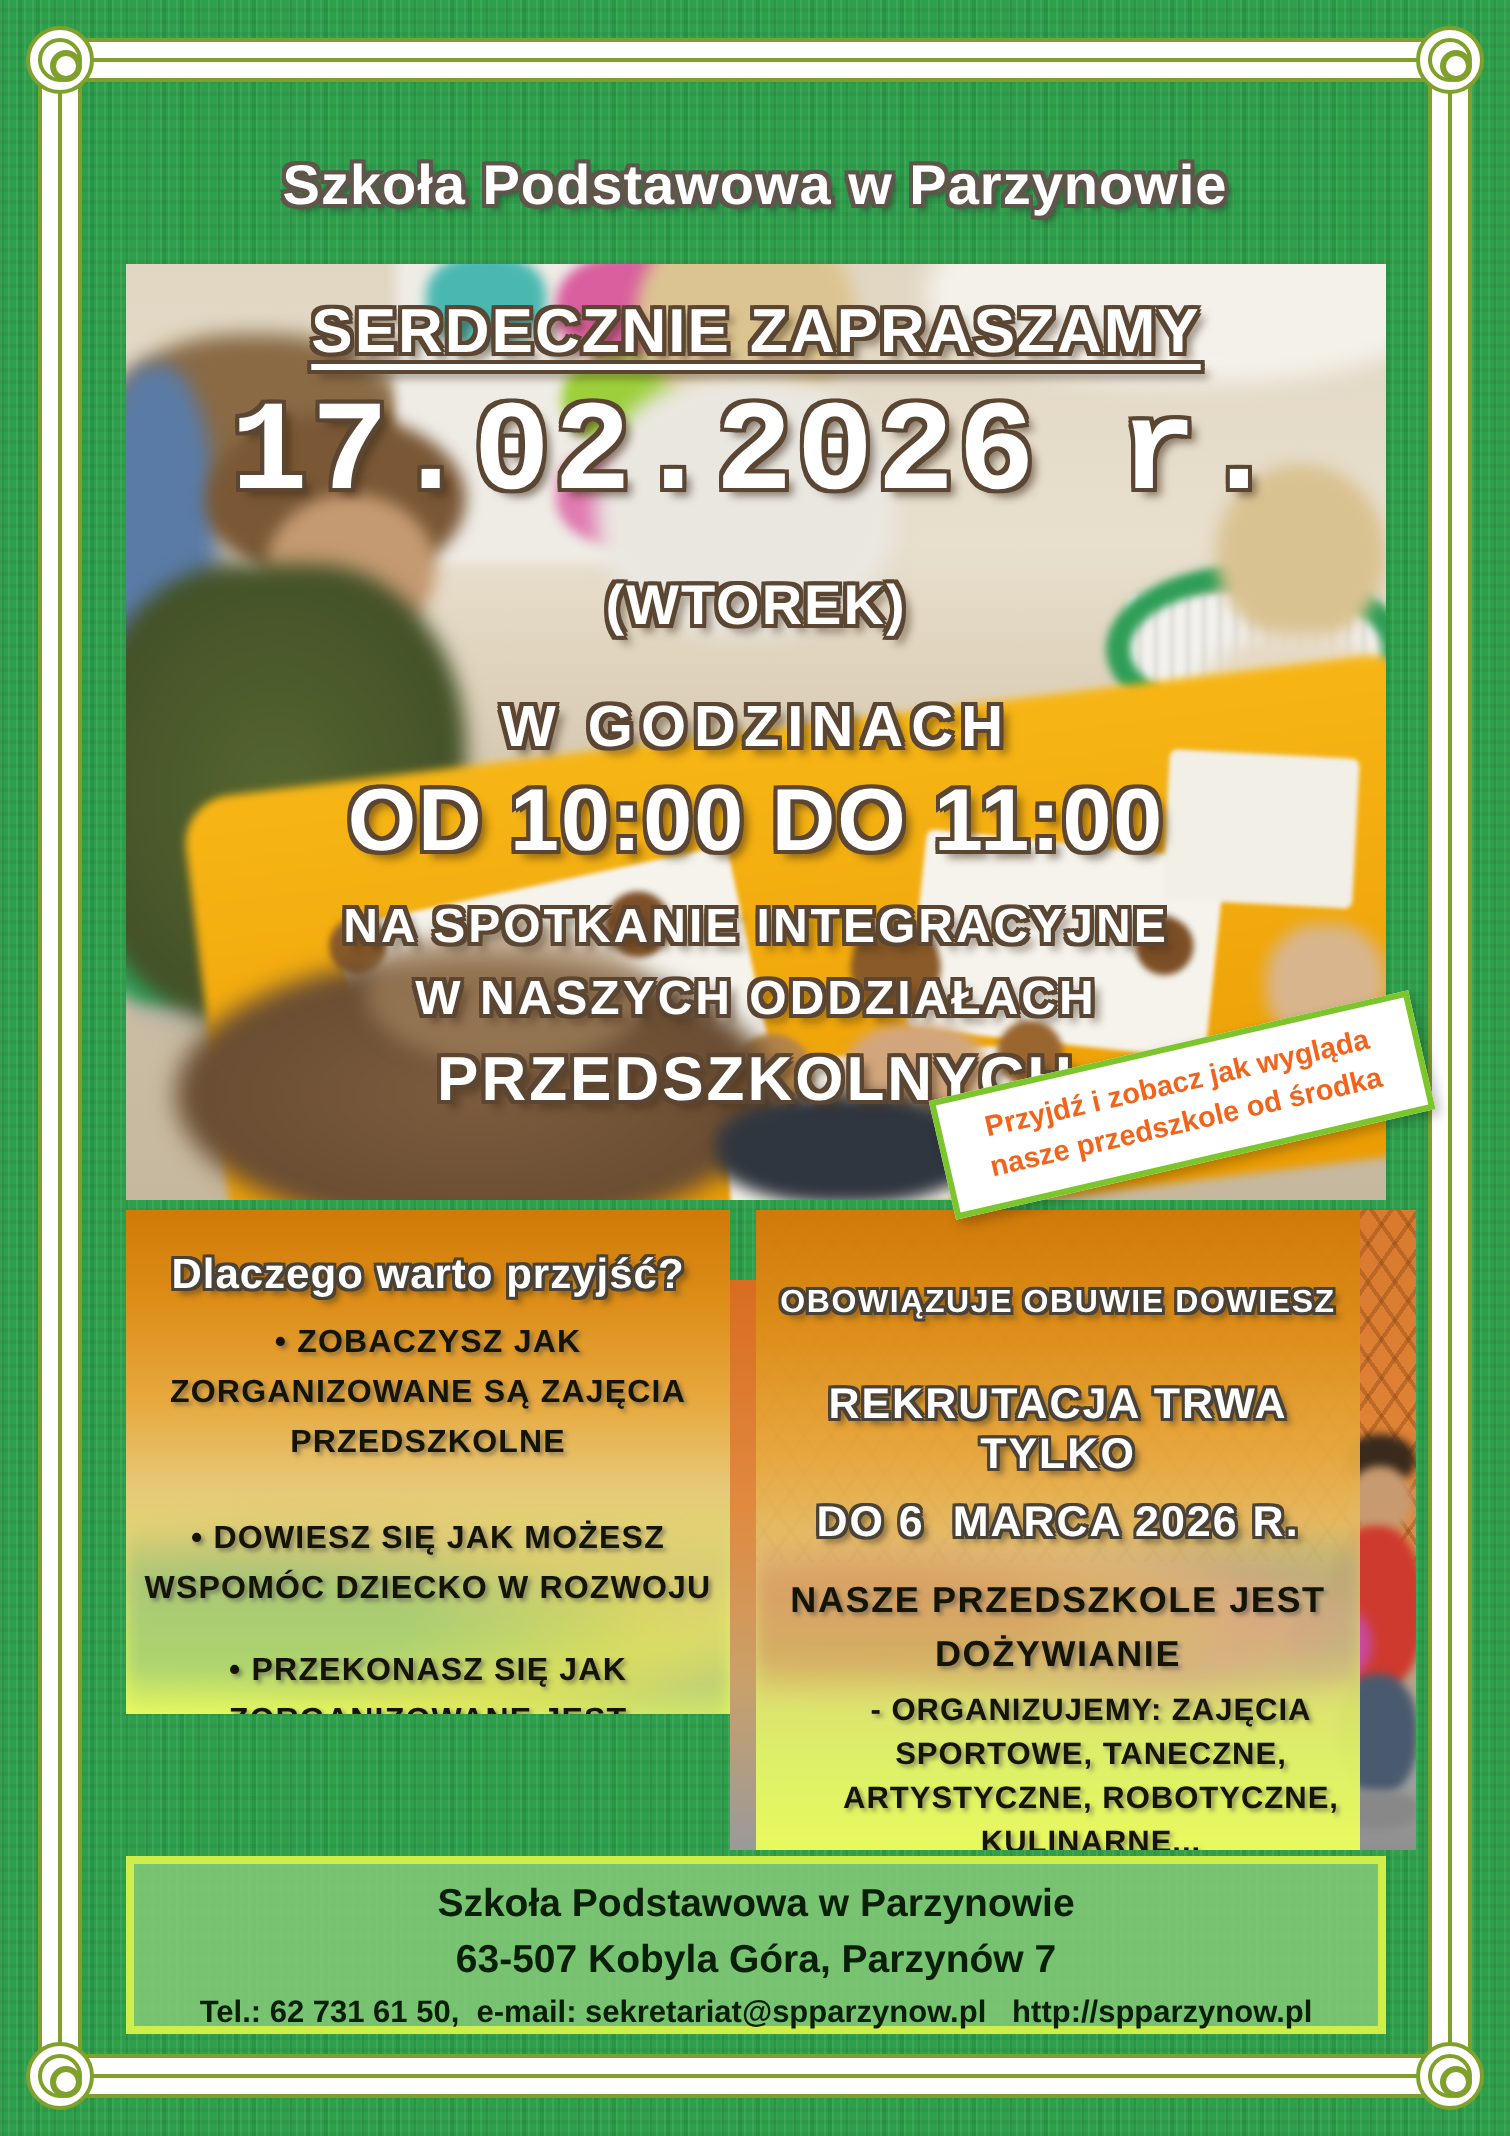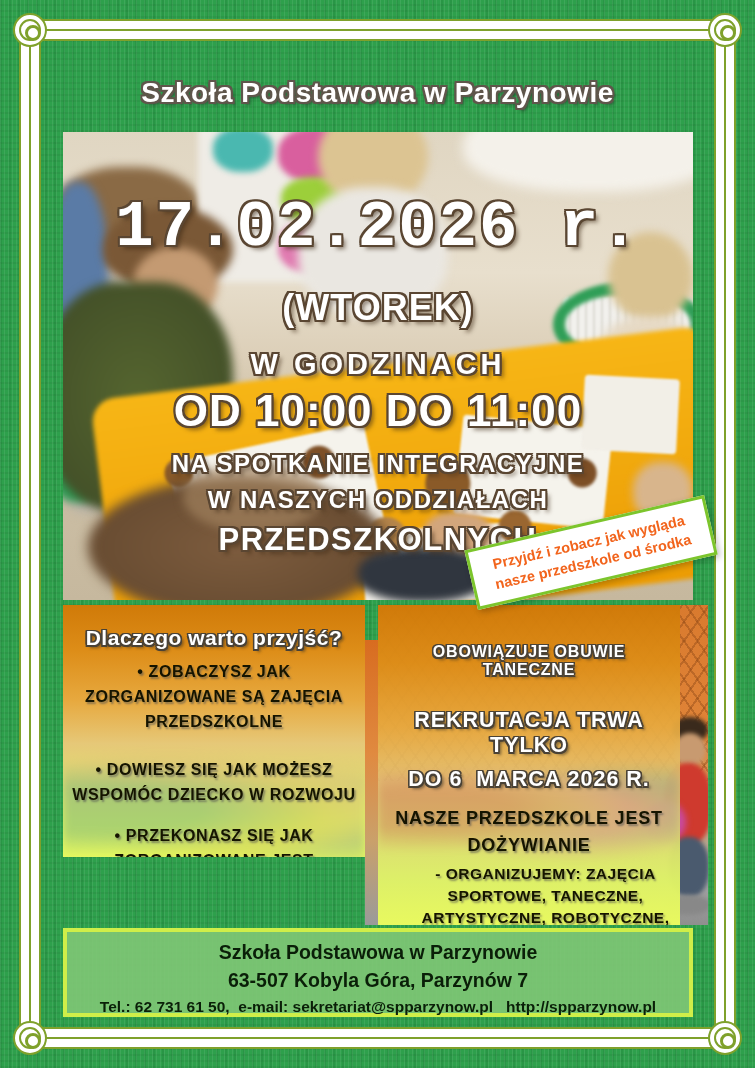--- a/index.html
+++ b/index.html
@@ -46,21 +46,21 @@
       radial-gradient(circle at 82% 40%, #7d4f26 0 14px, transparent 15px),
       radial-gradient(circle at 91% 70%, #a5713a 0 12px, transparent 13px),
       radial-gradient(circle at 30% 88%, #8a5a28 0 15px, transparent 16px),
       radial-gradient(circle at 65% 90%, #9a6630 0 13px, transparent 14px);}
   .ph-text{ position:absolute; left:0; right:0; text-align:center; color:#fff; font-weight:bold; }
   .outl{ text-shadow:-2px -2px 0 #5a4632,2px -2px 0 #5a4632,-2px 2px 0 #5a4632,2px 2px 0 #5a4632,
       0 -2px 0 #5a4632,0 2px 0 #5a4632,-2px 0 0 #5a4632,2px 0 0 #5a4632,4px 4px 4px rgba(60,40,20,.55);}
   .headline{ top:16px; font-size:31px; letter-spacing:1px; text-decoration:underline;
       text-underline-offset:6px; text-decoration-thickness:3px;}
   .date-big{ top:64px; font-size:64px; letter-spacing:2px; line-height:1;font-family:Liberation Mono, monospace;}
-  .weekday{ top:155px; font-size:36px; letter-spacing:1px;}
+  .weekday{ top:155px; font-size:28px; letter-spacing:1px;}
   .hours-label{ top:216px; font-size:29px; letter-spacing:4px;}
   .hours{ top:254px; font-size:44px; letter-spacing:1px;}
   .inv1{ top:318px; font-size:24px; letter-spacing:1.5px;}
   .inv2{ top:354px; font-size:24px; letter-spacing:1.5px;}
   .inv3{ top:390px; font-size:31px; letter-spacing:1.5px;}
 
   
   .ribbon{ position:absolute; left:468px; top:522px; width:246px; padding:7px 4px; z-index:7;
     background:#fff; border:3px solid #7cc52c; transform:rotate(-13deg); text-align:center;
     color:#f2641c; font-weight:bold; font-size:14.5px; line-height:1.4;
@@ -161,20 +161,21 @@
   <div class="pb" style="left:395px;top:290px;width:150px;height:100px;background:#f5f3ec;transform:rotate(6deg);border-radius:4px;filter:blur(1px);"></div>
   <div class="pb" style="left:520px;top:245px;width:95px;height:75px;background:#f2efe7;transform:rotate(3deg);border-radius:4px;filter:blur(1px);"></div>
   <div class="pb" style="left:300px;top:395px;width:160px;height:75px;background:#f5f3ec;transform:rotate(-4deg);border-radius:4px;filter:blur(1px);"></div>
   <div class="leaves"></div>
   <div class="pb" style="left:360px;top:380px;width:70px;height:45px;background:#d2a67c;filter:blur(3px);"></div>
   <div class="pb" style="left:570px;top:330px;width:60px;height:60px;background:#d8b58c;filter:blur(4px);"></div>
   <div class="pb" style="left:25px;top:345px;width:300px;height:140px;background:radial-gradient(#7d5c3e,#5f452c);filter:blur(6px);border-radius:50%;"></div>
   <div class="pb" style="left:120px;top:330px;width:140px;height:70px;background:rgba(169,136,100,.6);filter:blur(5px);border-radius:50%;"></div>
   <div class="pb" style="left:295px;top:415px;width:130px;height:55px;background:#30363f;filter:blur(4px);"></div>
 
+  <div class="ph-text headline outl">SERDECZNIE ZAPRASZAMY</div>
   <div class="ph-text date-big outl">17.02.2026 r.</div>
   <div class="ph-text weekday outl">(WTOREK)</div>
   <div class="ph-text hours-label outl">W GODZINACH</div>
   <div class="ph-text hours outl">OD 10:00 DO 11:00</div>
   <div class="ph-text inv1 outl">NA SPOTKANIE INTEGRACYJNE</div>
   <div class="ph-text inv2 outl">W NASZYCH ODDZIAŁACH</div>
   <div class="ph-text inv3 outl">PRZEDSZKOLNYCH</div>
 </div>
 
 <div class="ribbon">
@@ -197,21 +198,21 @@
 <div class="box-left grad-box">
   <div class="lb-hint"></div>
   <div class="lb-title outl-sm">Dlaczego warto przyjść?</div>
   <div class="lb-b b1 dark-t">• ZOBACZYSZ JAK ZORGANIZOWANE SĄ ZAJĘCIA PRZEDSZKOLNE</div>
   <div class="lb-b b2 dark-t">• DOWIESZ SIĘ JAK MOŻESZ WSPOMÓC DZIECKO W ROZWOJU</div>
   <div class="lb-b b3 dark-t">• PRZEKONASZ SIĘ JAK ZORGANIZOWANE JEST DOŻYWIANIE I ILE KOSZTUJE</div>
 </div>
 
 <div class="box-right">
   <div class="rb-hint"></div>
-  <div class="rb-line rb-notice outl-sm">OBOWIĄZUJE OBUWIE TANECZNE</div>
+  <div class="rb-line rb-notice outl-sm">OBOWIĄZUJE OBUWIE DOWIESZ</div>
   <div class="rb-line rb-rec1 outl-sm">REKRUTACJA TRWA TYLKO</div>
   <div class="rb-line rb-rec2 outl-sm">DO 6  MARCA 2026 R.</div>
   <div class="rb-line rb-uniq dark-t">NASZE PRZEDSZKOLE JEST DOŻYWIANIE</div>
   <div class="rb-line rb-act dark-t">- ORGANIZUJEMY: ZAJĘCIA SPORTOWE,  TANECZNE, ARTYSTYCZNE, ROBOTYCZNE, KULINARNE...</div>
   <div class="rb-line rb-act2 dark-t">I JAZDĘ KONNĄ</div>
 </div>
 
 <div class="footer">
   <div class="f1">Szkoła Podstawowa w Parzynowie</div>
   <div class="f2">63-507 Kobyla Góra, Parzynów 7</div>

